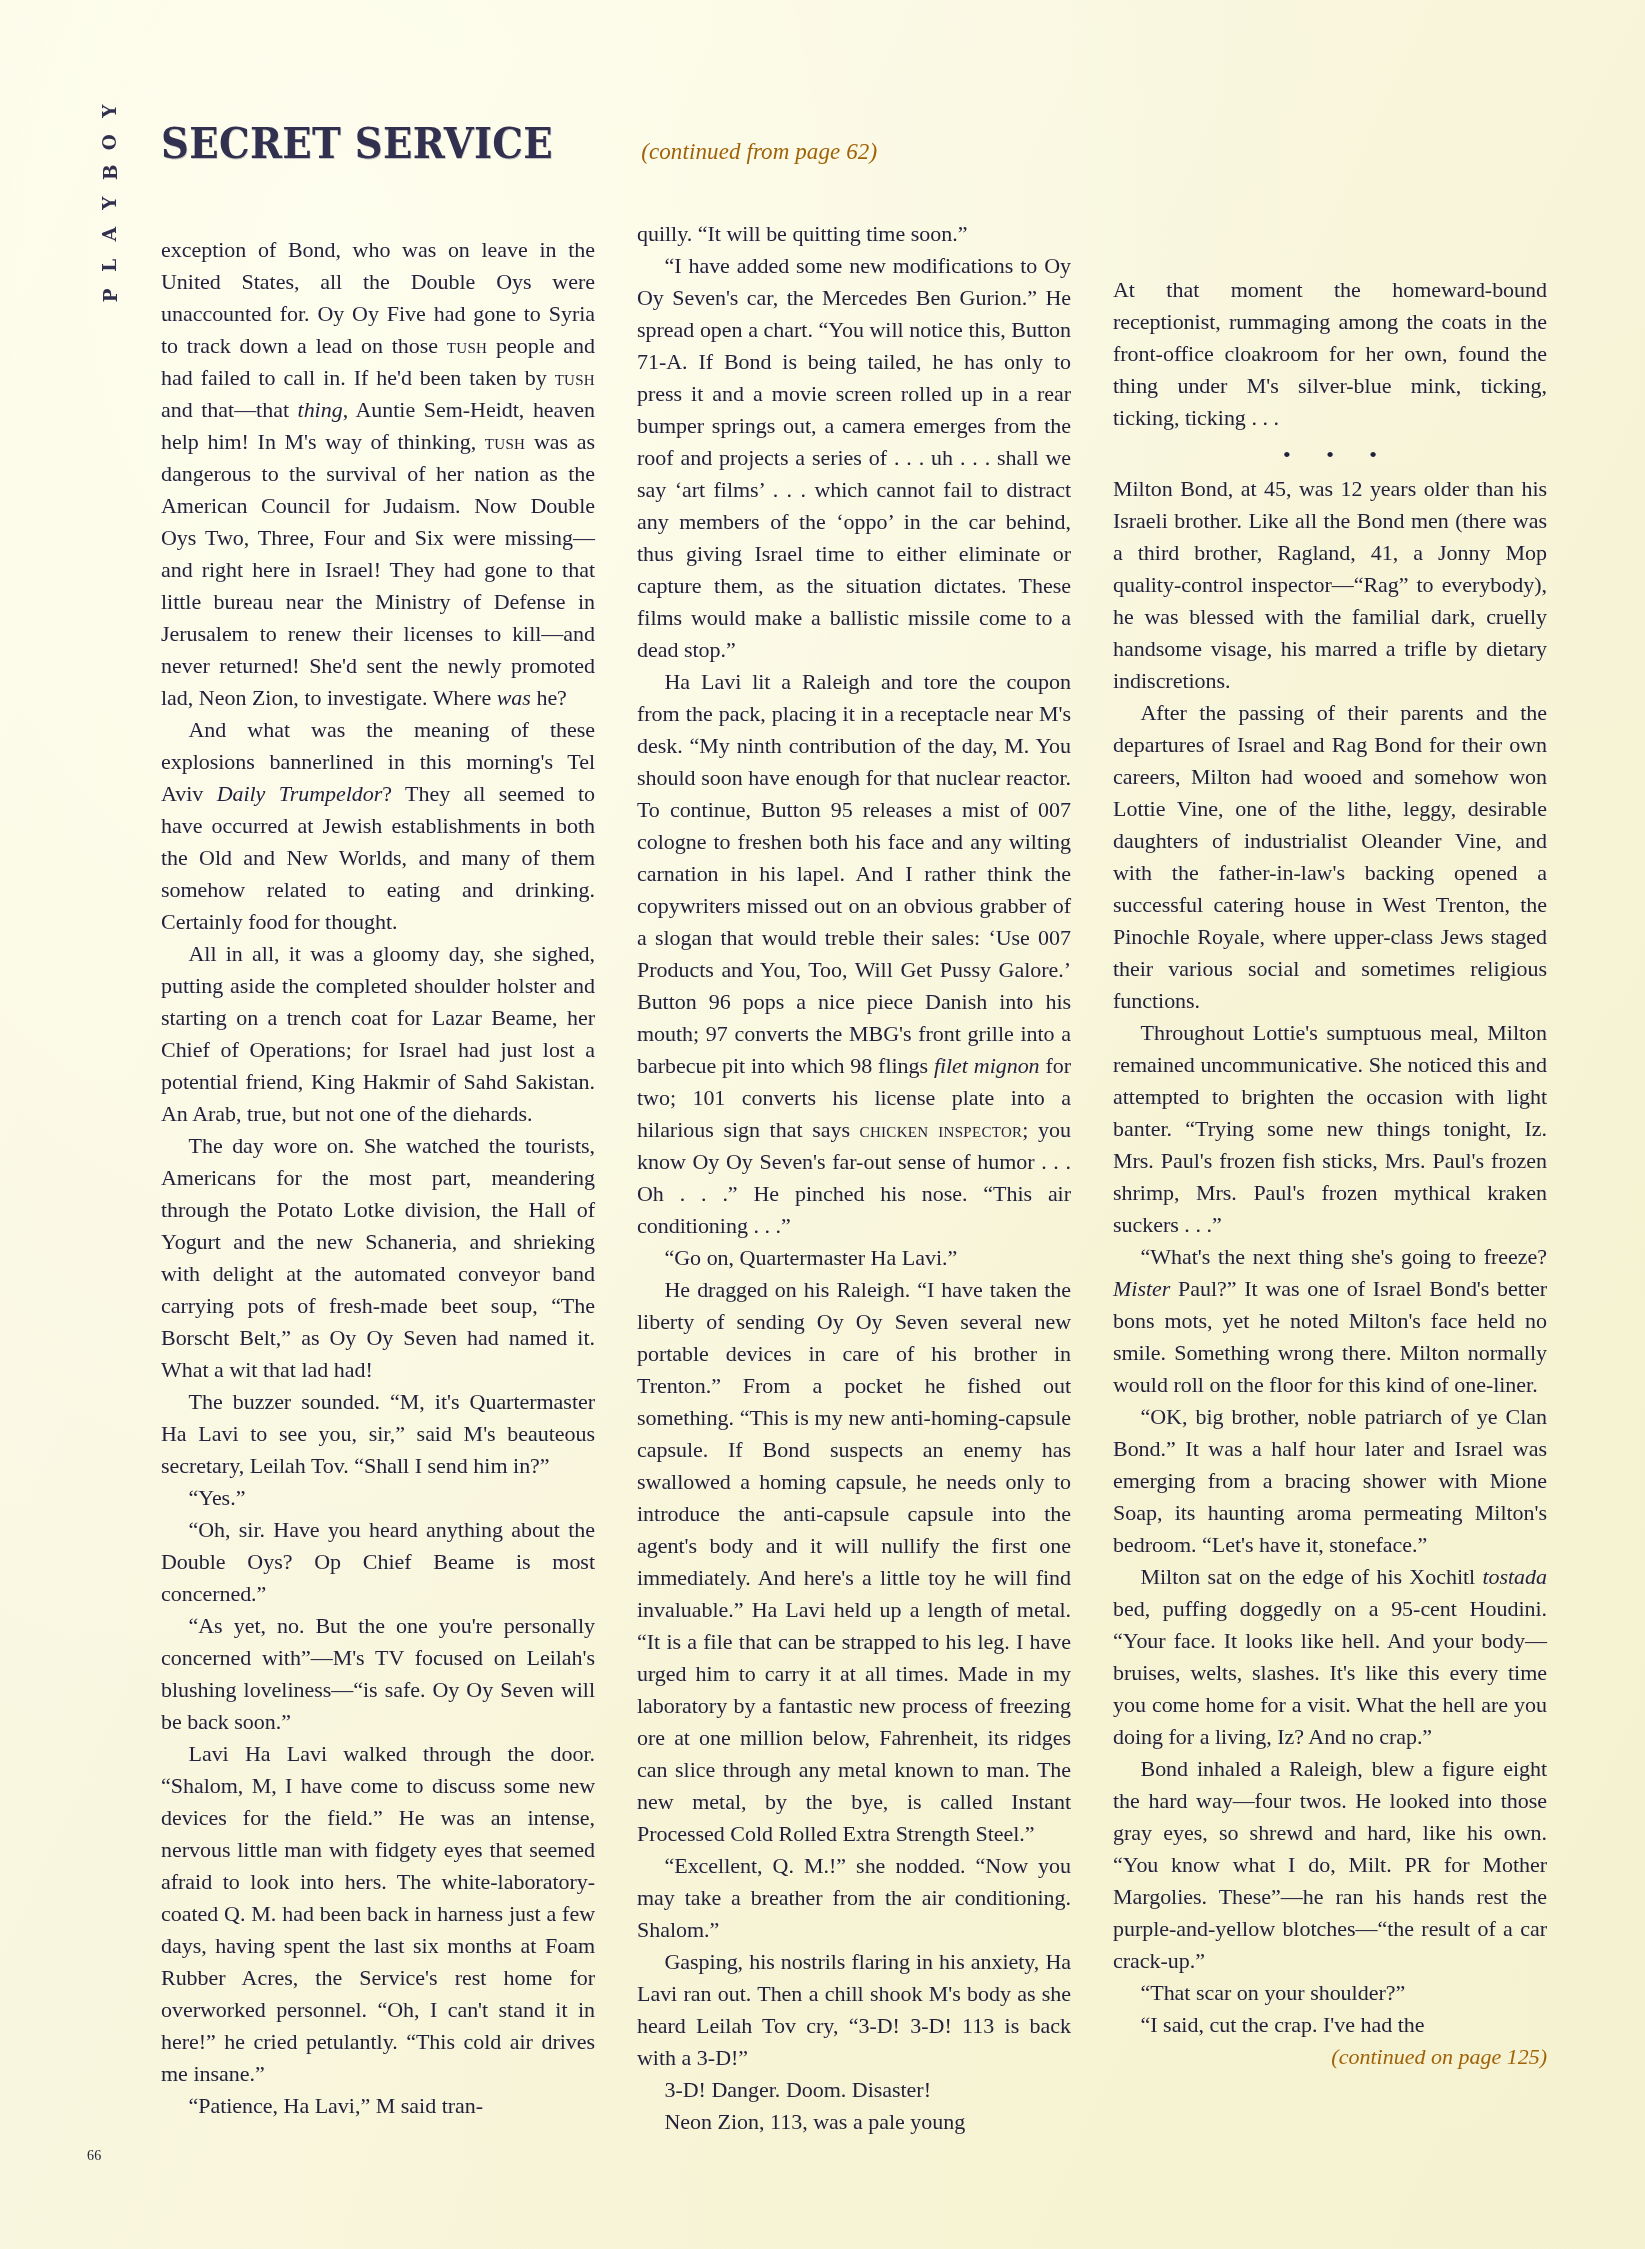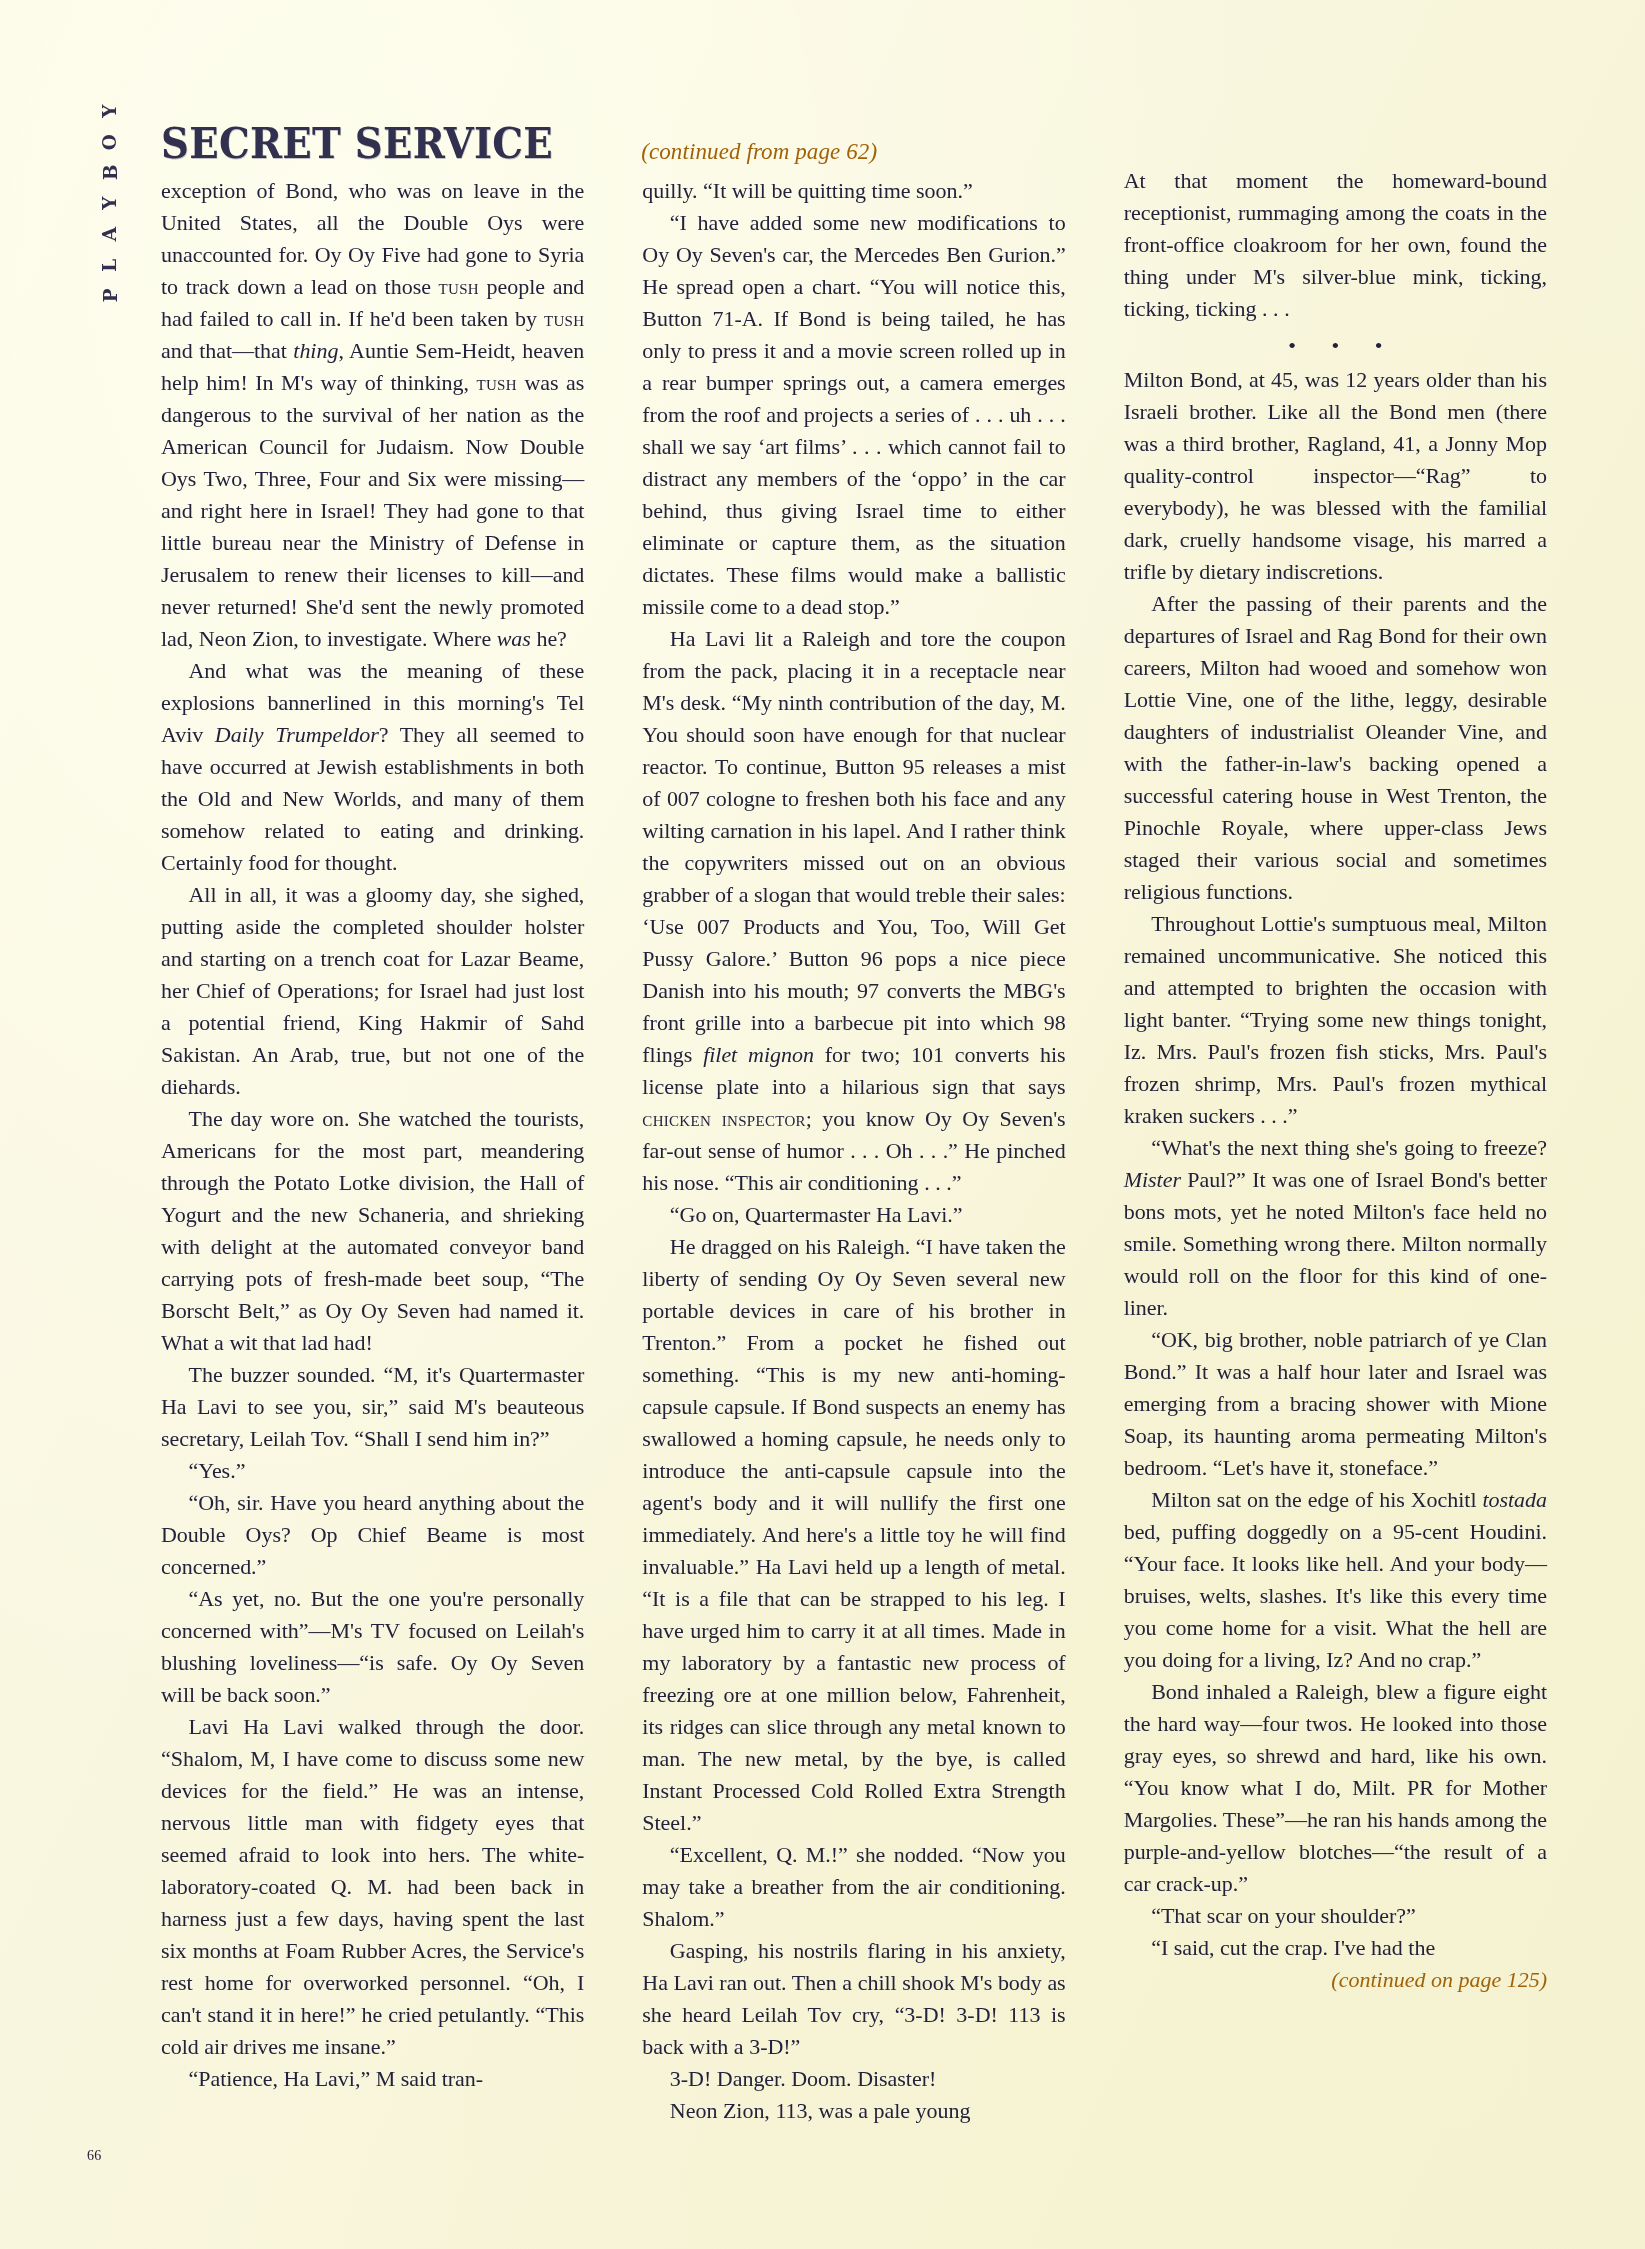--- a/index.html
+++ b/index.html
@@ -85,21 +85,22 @@
   }
 
   
   .columns {
     position: absolute;
     left: 161px;
     top: 165px;
     width: 1386px;
     height: 2017px;
     display: flex;
-    gap: 58px;
+    gap: 42px;
+    align-items: center;
   }
   .col {
     width: 434px;
     position: relative;
   }
   .col-3 { padding-top: 0; }
   .col-1, .col-2 { padding-top: 9.6px; }
 
   p.para {
     margin: 0;
@@ -199,21 +200,21 @@
       </div>
       <div class="col col-3">
         <p class="para"><span>At that moment the homeward-bound receptionist, rummaging among the coats in the front-office cloakroom for her own, found the thing under M's silver-blue mink, ticking, ticking, ticking . . .</span></p>
         <div class="dot-break">• • •</div>
         <p class="para"><span>Milton Bond, at 45, was 12 years older than his Israeli brother. Like all the Bond men (there was a third brother, Ragland, 41, a Jonny Mop quality-control inspector—“Rag” to everybody), he was blessed with the familial dark, cruelly handsome visage, his marred a trifle by dietary indiscretions.</span></p>
         <p class="para"><span>After the passing of their parents and the departures of Israel and Rag Bond for their own careers, Milton had wooed and somehow won Lottie Vine, one of the lithe, leggy, desirable daughters of industrialist Oleander Vine, and with the father-in-law's backing opened a successful catering house in West Trenton, the Pinochle Royale, where upper-class Jews staged their various social and sometimes religious functions.</span></p>
         <p class="para"><span>Throughout Lottie's sumptuous meal, Milton remained uncommunicative. She noticed this and attempted to brighten the occasion with light banter. “Trying some new things tonight, Iz. Mrs. Paul's frozen fish sticks, Mrs. Paul's frozen shrimp, Mrs. Paul's frozen mythical kraken suckers . . .”</span></p>
         <p class="para"><span>“What's the next thing she's going to freeze? </span><i>Mister</i><span> Paul?” It was one of Israel Bond's better bons mots, yet he noted Milton's face held no smile. Something wrong there. Milton normally would roll on the floor for this kind of one-liner.</span></p>
         <p class="para"><span>“OK, big brother, noble patriarch of ye Clan Bond.” It was a half hour later and Israel was emerging from a bracing shower with Mione Soap, its haunting aroma permeating Milton's bedroom. “Let's have it, stoneface.”</span></p>
         <p class="para"><span>Milton sat on the edge of his Xochitl </span><i>tostada</i><span> bed, puffing doggedly on a 95-cent Houdini. “Your face. It looks like hell. And your body—bruises, welts, slashes. It's like this every time you come home for a visit. What the hell are you doing for a living, Iz? And no crap.”</span></p>
-        <p class="para"><span>Bond inhaled a Raleigh, blew a figure eight the hard way—four twos. He looked into those gray eyes, so shrewd and hard, like his own. “You know what I do, Milt. PR for Mother Margolies. These”—he ran his hands among the purple-and-yellow blotches—“the result of a car crack-up.”</span></p>
+        <p class="para"><span>Bond inhaled a Raleigh, blew a figure eight the hard way—four twos. He looked into those gray eyes, so shrewd and hard, like his own. “You know what I do, Milt. PR for Mother Margolies. These”—he ran his hands rest the purple-and-yellow blotches—“the result of a car crack-up.”</span></p>
         <p class="para"><span>“That scar on your shoulder?”</span></p>
         <p class="para"><span>“I said, cut the crap. I've had the</span></p>
         <div class="continued-on">(continued on page 125)</div>
       </div>
     </div>
 
   <div class="folio">66</div>
 </div>
 
 

